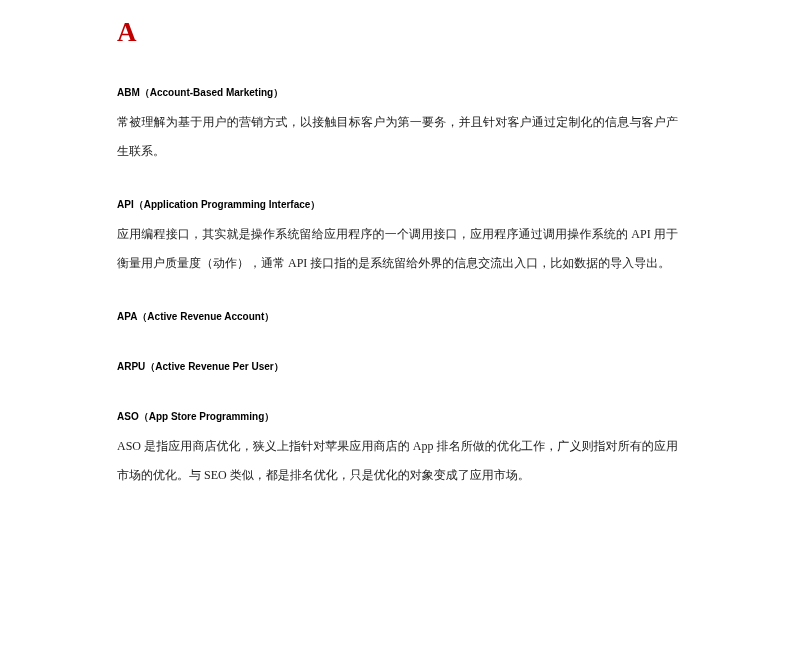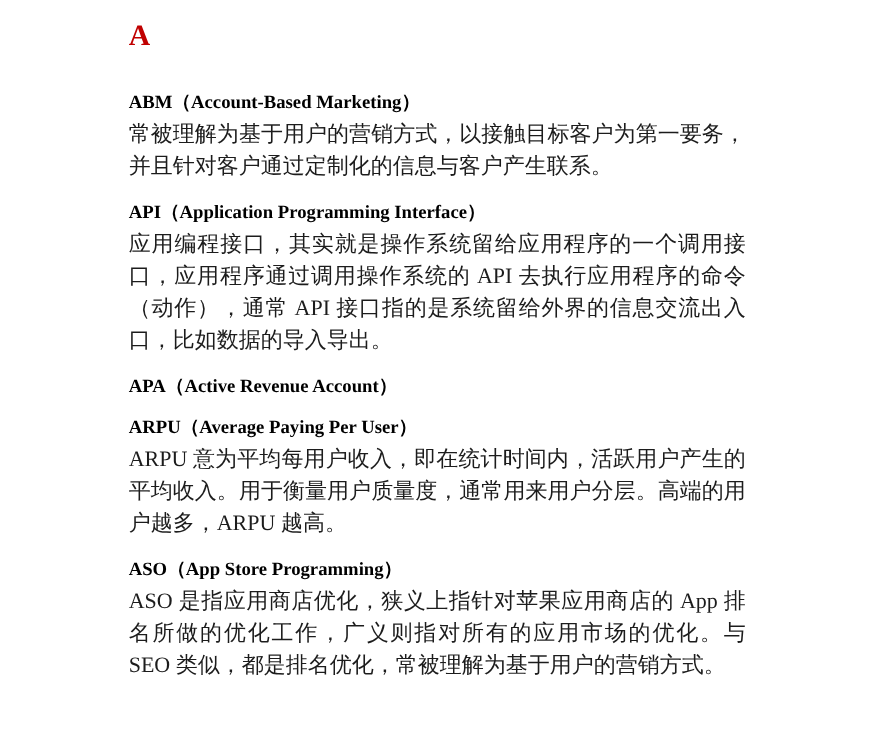--- a/index.html
+++ b/index.html
@@ -18,36 +18,36 @@
     font-family: "Liberation Serif", "DejaVu Serif", serif;
   }
   .letter {
     margin: 0;
     font-size: 27px;
     line-height: 27px;
     font-weight: bold;
     font-family: "Liberation Serif", "DejaVu Serif", serif;
   }
   .entry {
-    margin-top: 16px;
+    margin-top: 28px;
   }
   .entry.first {
     margin-top: 36px;
   }
   .term {
     margin: 0 0 4px 0;
-    font-size: 17px;
+    font-size: 10px;
     line-height: 22px;
     font-weight: bold;
     color: #000000;
-    font-family: Liberation Serif, serif;
+    font-family: Liberation Sans, sans-serif;
   }
   .definition {
     margin: 0;
-    font-size: 20px;
+    font-size: 12px;
     line-height: 29px;
     color: #1c1c1c;
     text-align: justify;
     text-justify: inter-ideograph;
     font-family: "Liberation Serif", "DejaVu Serif", serif;
   }
 </style>
 </head>
 <body>
 
@@ -55,30 +55,29 @@
 
   <h1 class="letter" style="color: rgb(192, 0, 0);">A</h1>
 
   <section class="entry first">
     <h2 class="term">ABM（Account-Based Marketing）</h2>
     <p class="definition">常被理解为基于用户的营销方式，以接触目标客户为第一要务，并且针对客户通过定制化的信息与客户产生联系。</p>
   </section>
 
   <section class="entry">
     <h2 class="term">API（Application Programming Interface）</h2>
-    <p class="definition">应用编程接口，其实就是操作系统留给应用程序的一个调用接口，应用程序通过调用操作系统的 API 去执行应用程序的命令（动作），通常 API 接口指的是系统留给外界的信息交流出入口，比如数据的导入导出。</p>
+    <p class="definition">应用编程接口，其实就是操作系统留给应用程序的一个调用接口，应用程序通过调用操作系统的 API 用于衡量用户质量度（动作），通常 API 接口指的是系统留给外界的信息交流出入口，比如数据的导入导出。</p>
   </section>
 
   <section class="entry">
     <h2 class="term">APA（Active Revenue Account）</h2>
   </section>
 
   <section class="entry">
-    <h2 class="term">ARPU（Average Paying Per User）</h2>
-    <p class="definition">ARPU 意为平均每用户收入，即在统计时间内，活跃用户产生的平均收入。用于衡量用户质量度，通常用来用户分层。高端的用户越多，ARPU 越高。</p>
+    <h2 class="term">ARPU（Active Revenue Per User）</h2>
   </section>
 
   <section class="entry">
     <h2 class="term">ASO（App Store Programming）</h2>
-    <p class="definition">ASO 是指应用商店优化，狭义上指针对苹果应用商店的 App 排名所做的优化工作，广义则指对所有的应用市场的优化。与 SEO 类似，都是排名优化，常被理解为基于用户的营销方式。</p>
+    <p class="definition">ASO 是指应用商店优化，狭义上指针对苹果应用商店的 App 排名所做的优化工作，广义则指对所有的应用市场的优化。与 SEO 类似，都是排名优化，只是优化的对象变成了应用市场。</p>
   </section>
 
 </div>
 
 </body></html>

